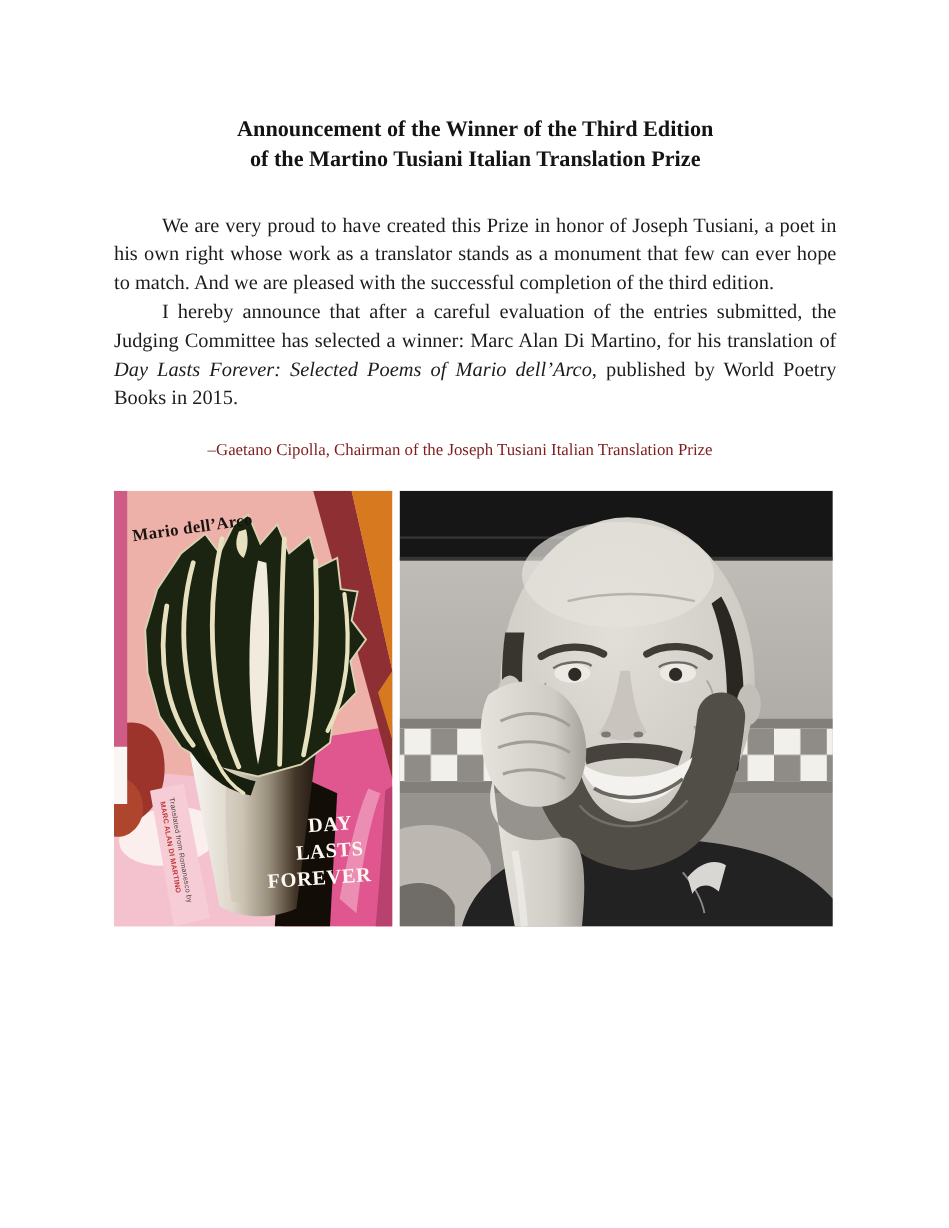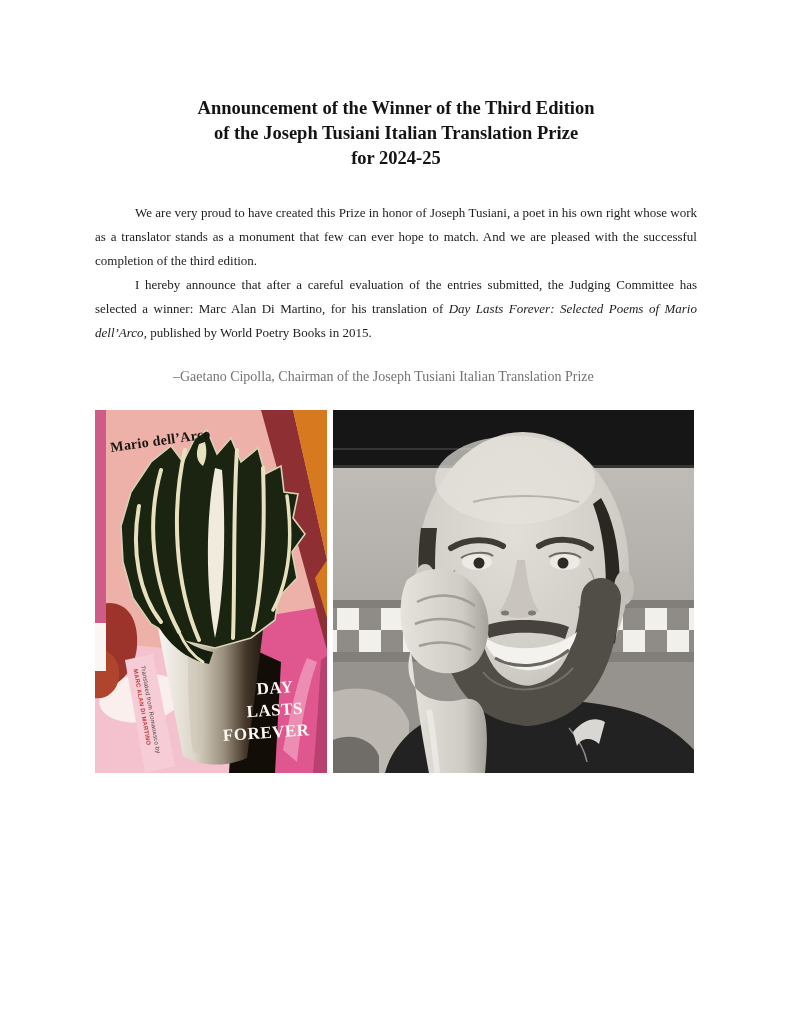--- a/index.html
+++ b/index.html
@@ -18,53 +18,52 @@
     margin: 0;
     text-align: center;
     font-size: 18.5px;
     line-height: 25px;
     font-weight: bold;
     color: #141414;
   }
   .doc-title .title-line { display: block; }
   .body-text {
     margin-top: 30px;
-    font-size: 13px;
+    font-size: 17px;
     line-height: 24px;
     text-align: justify;
   }
   .body-text p { margin: 0; text-indent: 40px; }
   .book-title-italic { font-style: italic; }
   .attribution {
     margin: 22px 0 0 0;
     padding-left: 78px;
     font-size: 14px;
     line-height: 19px;
     text-align: left;
     text-indent: 0;
-    color: #737373;
+    color: #7f1d1d;
   }
   .images-row {
     margin-top: 24px;
     display: flex;
     gap: 6px;
     align-items: flex-start;
   }
   .images-row svg { display: block; }
 </style>
 </head>
 <body>
 
 <div class="page">
   <div class="content">
 
     <h1 class="doc-title">
       <span class="title-line">Announcement of the Winner of the Third Edition</span>
-      <span class="title-line">of the Joseph Tusiani Italian Translation Prize</span>
-      <span class="title-line">for 2024-25</span>
+      <span class="title-line">of the Martino Tusiani Italian Translation Prize</span>
     </h1>
 
     <div class="body-text">
       <p><span>We are very proud to have created this Prize in honor of Joseph Tusiani, a poet in his own right whose work as a translator stands as a monument that few can ever hope to match. And we are pleased with the successful completion of the third edition.</span></p>
       <p><span>I hereby announce that after a careful evaluation of the entries submitted, the Judging Committee has selected a winner: Marc Alan Di Martino, for his translation of </span><em class="book-title-italic">Day Lasts Forever: Selected Poems of Mario dell’Arco</em><span>, published by World Poetry Books in 2015.</span></p>
     </div>
 
     <p class="attribution">–Gaetano Cipolla, Chairman of the Joseph Tusiani Italian Translation Prize</p>
 
     <div class="images-row">

